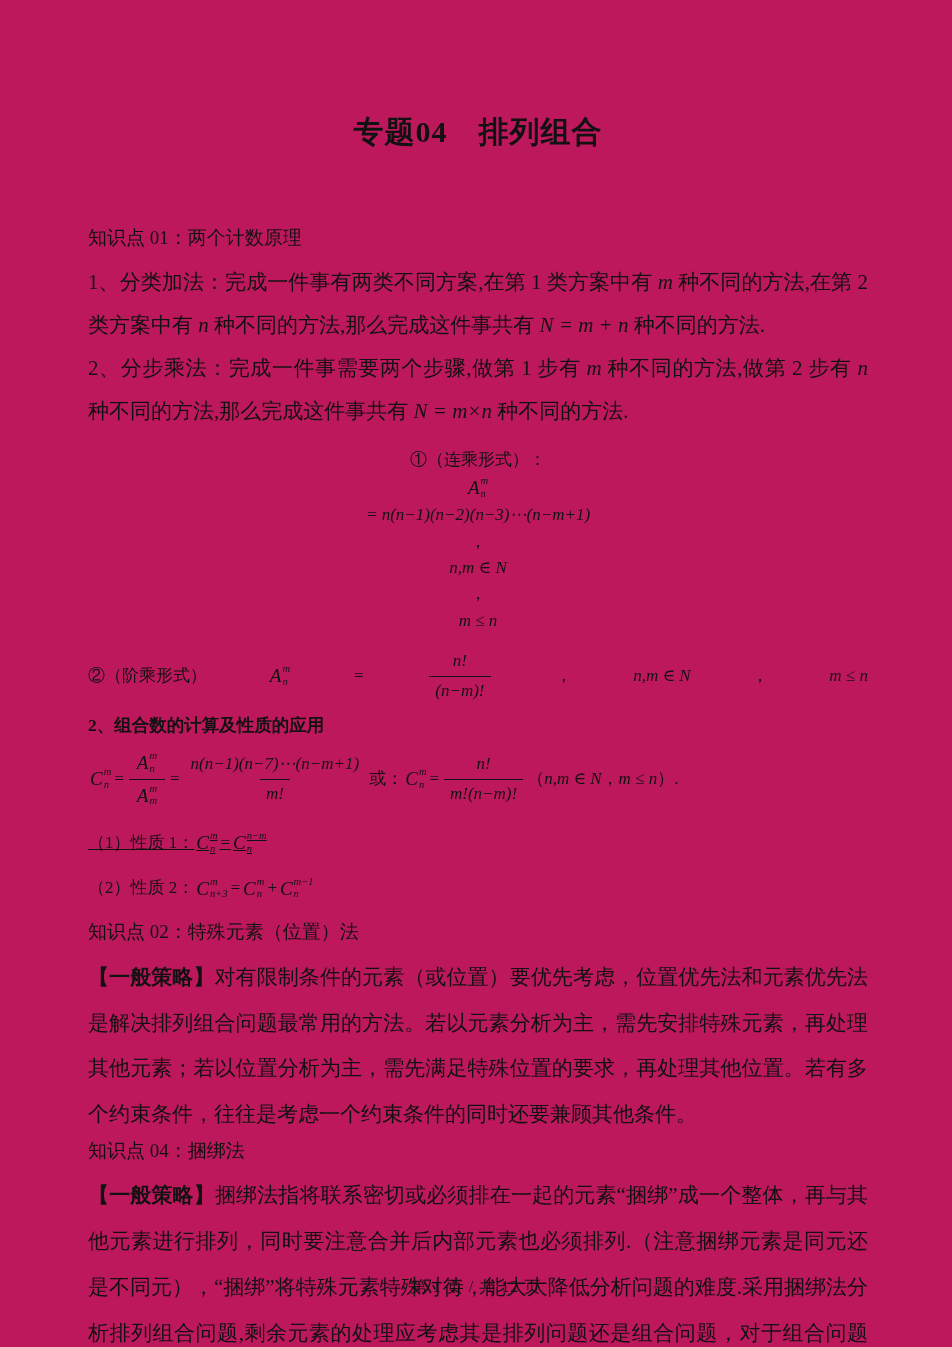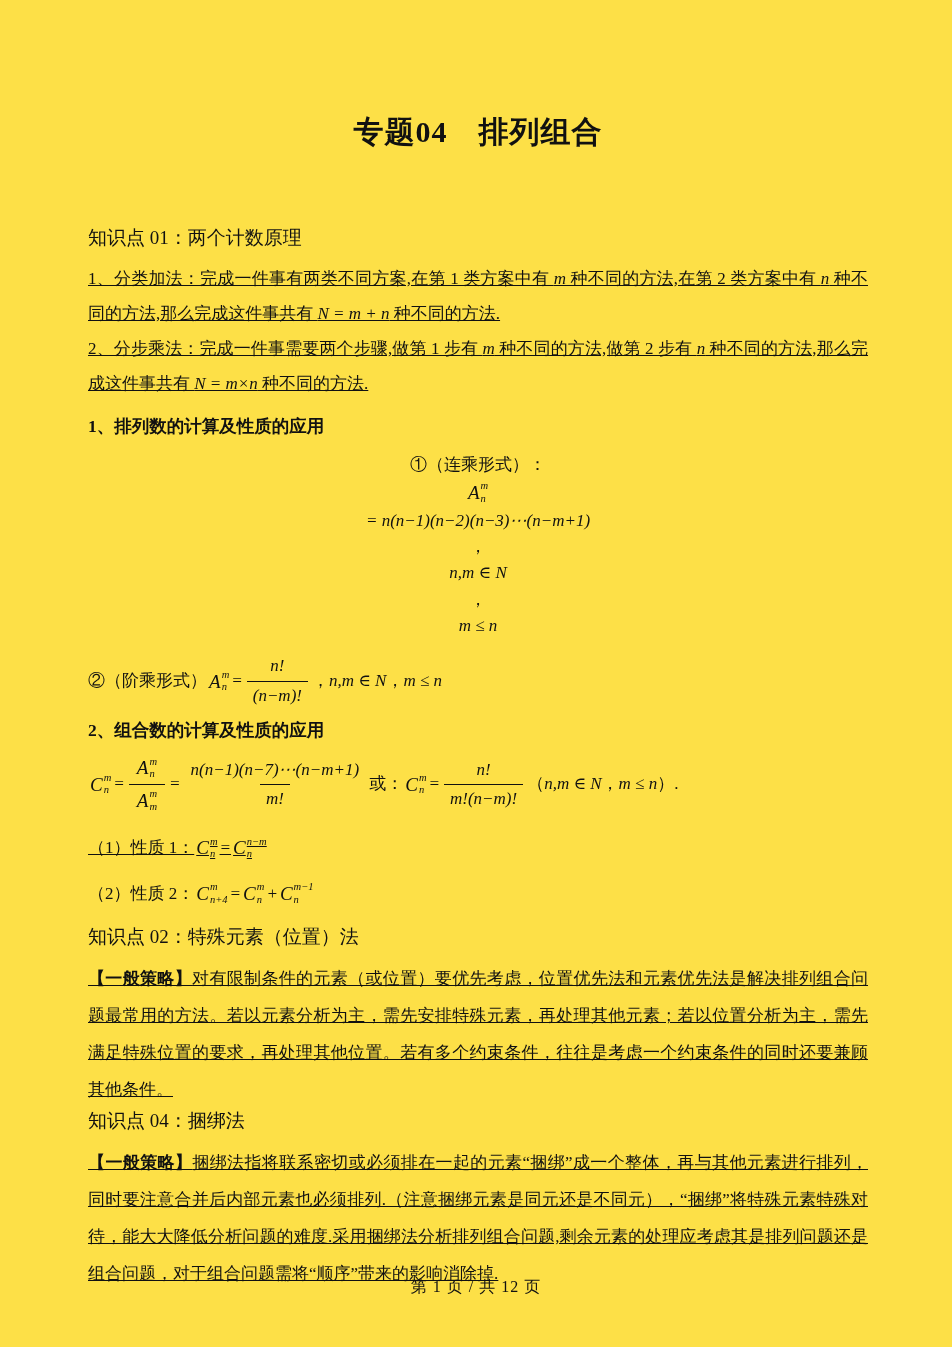--- a/index.html
+++ b/index.html
@@ -1,29 +1,29 @@
 <!DOCTYPE html>
 <html><head>
 <meta charset="utf-8">
 <style>
   html,body{margin:0;padding:0;background:#e8e8e8;}
   .page{
-    width:952px;height:1347px;background:#fde047;color:#111;
+    width:952px;height:1347px;background:#be185d;color:#111;
     margin:0 auto;position:relative;overflow:hidden;
     font-family:"Liberation Serif","DejaVu Serif",serif;
   }
   .content{padding:0 84px 0 88px;}
   .title{
     margin:0;padding-top:112px;text-align:center;
     font-size:30px;font-weight:bold;letter-spacing:1px;
   }
   h2.kp{font-size:19px;font-weight:normal;line-height:1.4;margin:0;}
   h3.sub{font-size:17.5px;font-weight:bold;line-height:1.5;margin:0;}
   p{margin:0;}
-  .body{font-size:17px;text-align:justify;text-decoration:underline;}
+  .body{font-size:21px;text-align:justify;}
   .lh35{line-height:2.06;}
   .lh37{line-height:2.18;}
   .formula{font-size:17px;line-height:1.55;display:flex;align-items:center;flex-wrap:wrap;}
   .mi{font-style:italic;}
   .bd{font-weight:bold;}
   
   .ss{display:inline-flex;align-items:center;margin:0 2px;}
   .ssbase{font-style:italic;font-size:1.12em;}
   .ssstack{display:inline-flex;flex-direction:column;align-items:flex-start;
     font-size:0.62em;line-height:1.2;font-style:italic;margin-left:1px;}
@@ -31,21 +31,21 @@
   .frac{display:inline-flex;flex-direction:column;align-items:center;
     vertical-align:middle;margin:0 4px;text-align:center;font-style:italic;}
   .frac>.num{padding:0 6px 1px;}
   .frac>.den{border-top:1.4px solid #111;padding:1px 6px 0;}
   
   #kp01-h{margin-top:72px;}
   #kp01-p1{margin-top:9px;}
   #kp02-h{margin-top:9px;}
   #kp02-s1{margin-top:12px;}
   #f1{margin-top:13px;flex-direction:column;}
-  #f2{margin-top:14px;}
+  #f2{margin-top:14px;justify-content:space-between;}
   #kp02-s2{margin-top:8px;}
   #f3{margin-top:10px;}
   #prop1{margin-top:18px;text-decoration:underline;}
   #prop2{margin-top:16px;}
   #kp03-h{margin-top:16px;}
   #kp03-p{margin-top:9px;}
   #kp04-h{}
   #kp04-p{margin-top:9px;}
   #kp05-h{margin-top:24px;}
   .footer{
@@ -61,21 +61,20 @@
 
     <h1 class="title">专题04　排列组合</h1>
 
     <section>
       <h2 class="kp" id="kp01-h">知识点 01：两个计数原理</h2>
       <p class="body lh35" id="kp01-p1"><span>1、分类加法：完成一件事有两类不同方案,在第 1 类方案中有 </span><span class="mi">m</span><span> 种不同的方法,在第 2 类方案中有 </span><span class="mi">n</span><span> 种不同的方法,那么完成这件事共有 </span><span class="mi">N = m + n</span><span> 种不同的方法.</span></p>
       <p class="body lh35" id="kp01-p2"><span>2、分步乘法：完成一件事需要两个步骤,做第 1 步有 </span><span class="mi">m</span><span> 种不同的方法,做第 2 步有 </span><span class="mi">n</span><span> 种不同的方法,那么完成这件事共有 </span><span class="mi">N = m×n</span><span> 种不同的方法.</span></p>
     </section>
 
     <section>
-      <h3 class="sub" id="kp02-s1">1、排列数的计算及性质的应用</h3>
       <p class="formula" id="f1">
           <span>①（连乘形式）： </span>
           <span class="ss">
             <span class="ssbase">A</span>
             <span class="ssstack">
               <span>m</span>
               <span>n</span>
             </span>
           </span>
           <span class="mi"> = n(n−1)(n−2)(n−3)⋯(n−m+1)</span>
@@ -170,21 +169,21 @@
               <span>n</span>
             </span>
           </span>
         </p>
       <p class="formula" id="prop2">
           <span>（2）性质 2： </span>
           <span class="ss">
             <span class="ssbase">C</span>
             <span class="ssstack">
               <span>m</span>
-              <span>n+4</span>
+              <span>n+3</span>
             </span>
           </span>
           <span class="mi"> = </span>
           <span class="ss">
             <span class="ssbase">C</span>
             <span class="ssstack">
               <span>m</span>
               <span>n</span>
             </span>
           </span>

